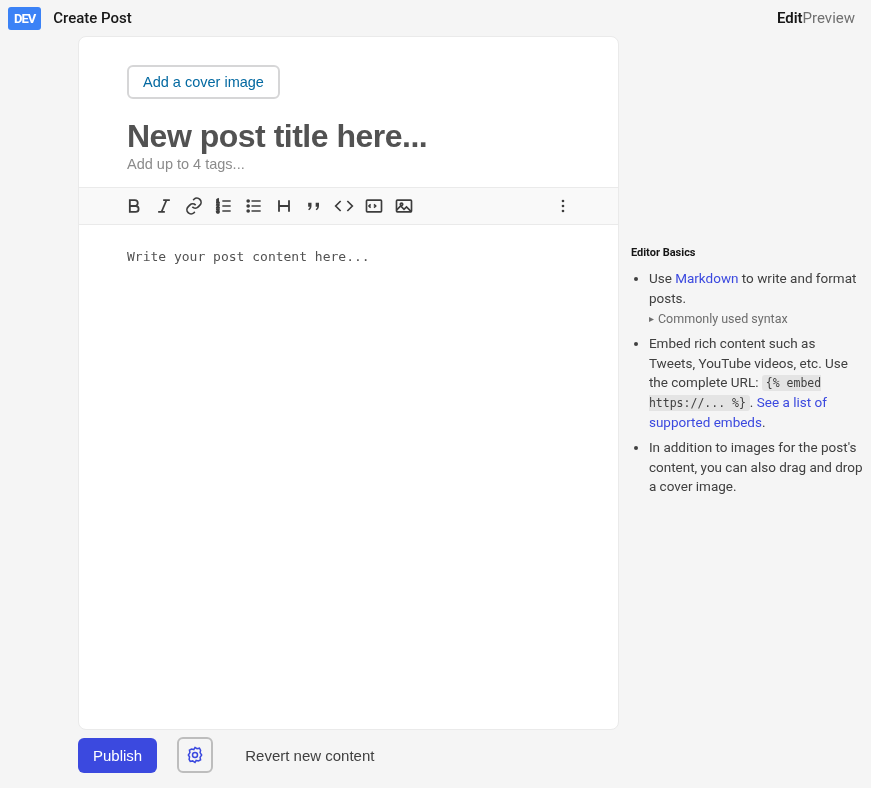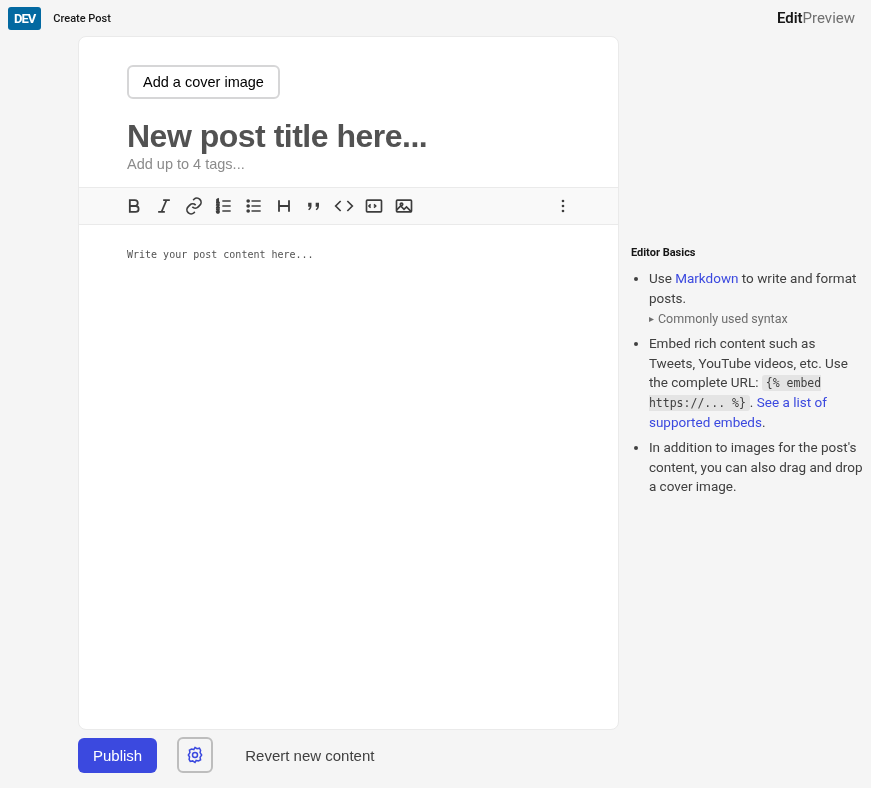--- a/index.html
+++ b/index.html
@@ -11,31 +11,31 @@
       height: 788px;
       overflow: hidden;
     }
     .header {
       display: flex;
       align-items: center;
       padding: 8px 16px 8px 8px;
       height: 36px;
     }
     .logo {
-      background: #0369a1;
+      background: #3b82f6;
       color: #fff;
       font-weight: 700;
       font-size: 13px;
       padding: 4px 6px;
       border-radius: 3px;
       letter-spacing: -1px;
       margin-right: 12px;
     }
     .header-title {
-      font-size: 11px;
+      font-size: 15px;
       font-weight: 500;
       flex: 1;
     }
     .tabs {
       display: flex;
       gap: 0;
     }
     .tab {
       font-size: 15px;
       cursor: pointer;
@@ -69,21 +69,21 @@
     .editor-top {
       padding: 28px 48px 14px 48px;
     }
     .cover-btn {
       background: #fff;
       border: 2px solid #d6d6d7;
       border-radius: 6px;
       padding: 7px 14px;
       font-size: 14.5px;
       font-weight: 400;
-      color: #000000;
+      color: #0369a1;
       cursor: pointer;
       margin-bottom: 20px;
     }
     .title-input {
       border: none;
       outline: none;
       font-size: 32px;
       font-weight: 800;
       width: 100%;
       letter-spacing: -0.5px;
@@ -121,21 +121,21 @@
       flex: 1;
       padding: 24px 48px;
     }
     .content-textarea {
       width: 100%;
       height: 100%;
       border: none;
       outline: none;
       resize: none;
       font-family: ui-monospace, SFMono-Regular, Menlo, Monaco, Consolas, monospace;
-      font-size: 10px;
+      font-size: 13px;
       color: #525252;
     }
     .content-textarea::placeholder { color: #525252; }
     .sidebar {
       width: 260px;
       padding-top: 210px;
       font-size: 14px;
     }
     .sidebar h3 {
       font-size: 11px;

